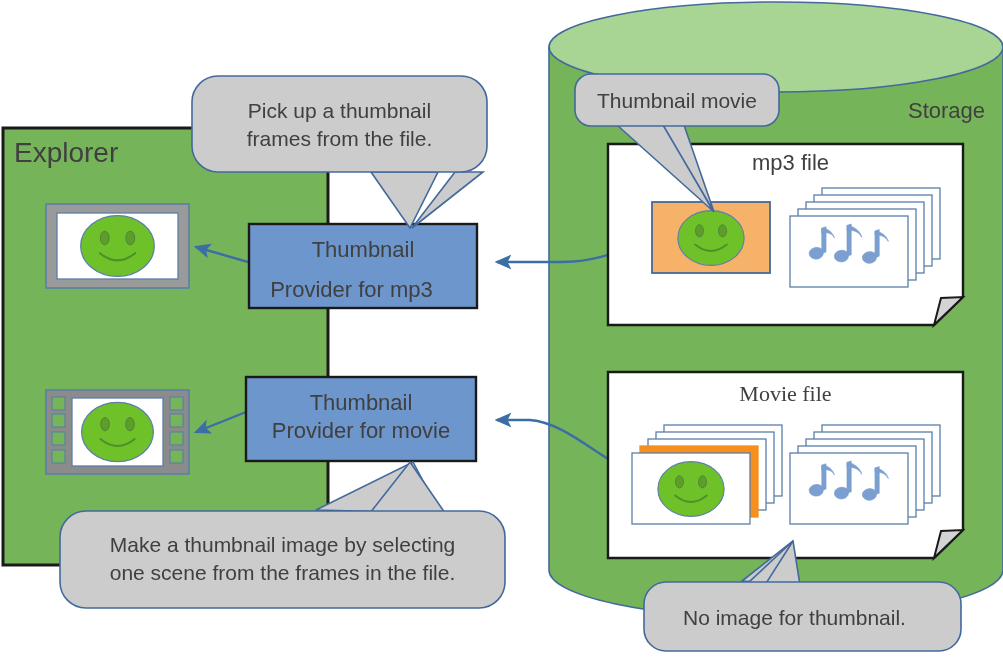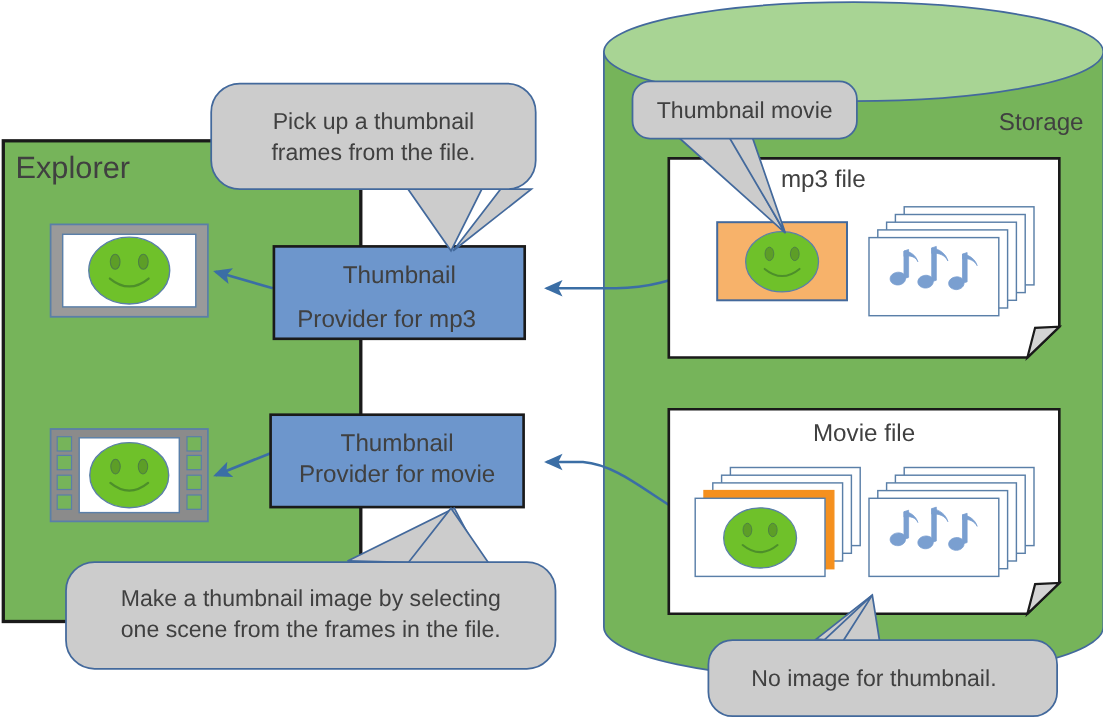--- a/index.html
+++ b/index.html
@@ -206,23 +206,23 @@
   <div class="txt" style="left:14px; top:136px; font-size:28px;">Explorer</div>
 
   <div class="txt center-txt" style="left:908px; top:98px; font-size:22px;">Storage</div>
 
   <div class="txt center-txt" style="left:249px; top:237px; width:228px; font-size:22px;">Thumbnail</div>
   <div class="txt center-txt" style="left:249px; top:277px; width:205px; font-size:22px;">Provider for mp3</div>
 
   <div class="txt center-txt" style="left:246px; top:390px; width:230px; font-size:22px;">Thumbnail</div>
   <div class="txt center-txt" style="left:246px; top:418px; width:230px; font-size:22px;">Provider for movie</div>
 
-  <div class="txt center-txt" style="left:608px; top:150px; width:281px; font-size:22px;">mp3 file</div>
-
-  <div class="txt center-txt" style="left:608px; top:381px; width:355px; font-size:22px;">Movie file</div>
+  <div class="txt center-txt" style="left:608px; top:150px; width:281px; font-size:22px;padding-left:42px;">mp3 file</div>
+
+  <div class="txt center-txt" style="left:608px; top:381px; width:355px; font-size:22px;font-family:Liberation Serif, serif;">Movie file</div>
 
   <div class="txt center-txt" style="left:192px; top:98px; width:295px; font-size:21px;">Pick up a thumbnail</div>
   <div class="txt center-txt" style="left:192px; top:126px; width:295px; font-size:21px;">frames from the file.</div>
 
   <div class="txt center-txt" style="left:575px; top:88px; width:204px; font-size:21px;">Thumbnail movie</div>
 
   <div class="txt center-txt" style="left:60px; top:532px; width:445px; font-size:21px;">Make a thumbnail image by selecting</div>
   <div class="txt center-txt" style="left:60px; top:560px; width:445px; font-size:21px;">one scene from the frames in the file.</div>
 
   <div class="txt center-txt" style="left:644px; top:605px; width:301px; font-size:21px;">No image for thumbnail.</div>

